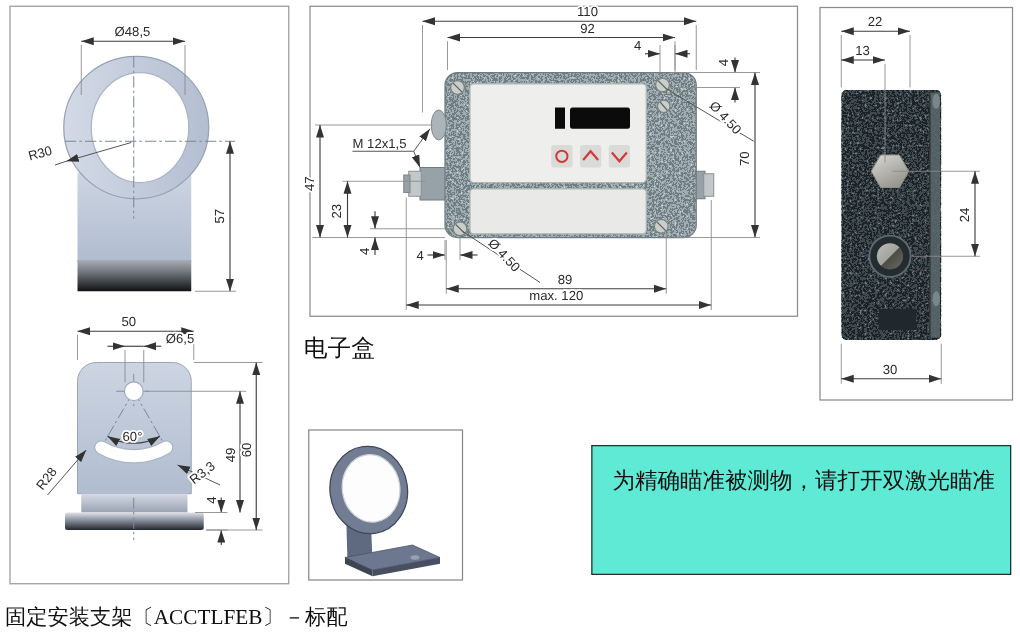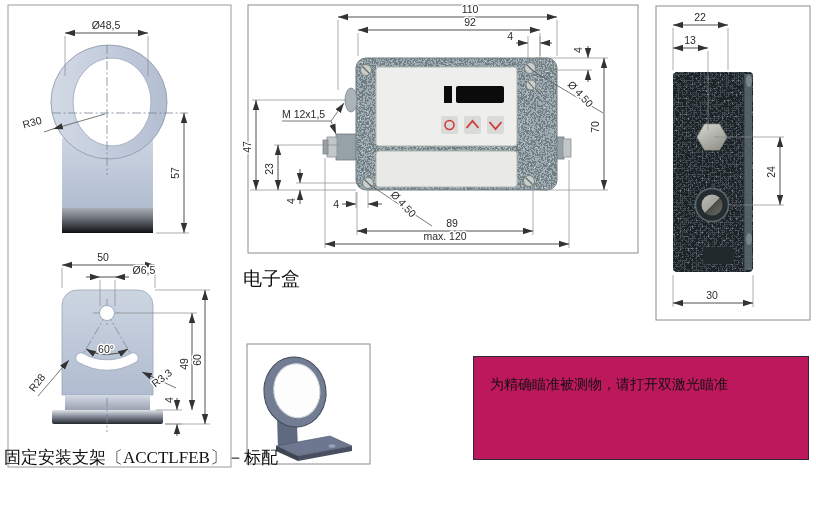--- a/index.html
+++ b/index.html
@@ -4,23 +4,23 @@
 <style>
   html,body{margin:0;padding:0;background:#ffffff;}
   .page{position:relative;width:816px;height:508px;background:#fff;overflow:hidden;
         font-family:"Liberation Sans","DejaVu Sans",sans-serif;}
   .page svg{position:absolute;left:0;top:0;}
   .dt{font:10.5px "Liberation Sans","DejaVu Sans",sans-serif;fill:#2a2a2a;
       paint-order:stroke;stroke:#ffffff;stroke-width:3px;stroke-linejoin:round;}
   .cjk{font-family:"Liberation Serif","DejaVu Serif",serif;color:#101010;}
   .ebox-label{position:absolute;left:243px;top:266px;font-size:19px;}
   .note-box{position:absolute;left:473px;top:356px;width:336px;height:104px;
-            border:1.5px solid #2b2b2b;box-sizing:border-box;background:#be185d;
-            padding:12px 0 12px 16px;font-size:14px;line-height:31px;}
-  .caption{position:absolute;left:4px;top:446px;font-size:17px;}
+            border:1.5px solid #2b2b2b;box-sizing:border-box;background:#5eead4;
+            padding:12px 0 12px 16px;font-size:18px;line-height:31px;}
+  .caption{position:absolute;left:4px;top:482px;font-size:17px;}
 </style>
 </head>
 <body>
 
 <div class="page">
 
 <svg width="816" height="508" viewBox="0 0 816 508">
   <defs>
     <marker id="ar" viewBox="0 0 10 8" markerWidth="10" markerHeight="8" refX="10" refY="4" orient="auto-start-reverse" markerUnits="userSpaceOnUse">
       <path d="M0,0.8 L10,4 L0,7.2 Z" fill="#333"></path>

